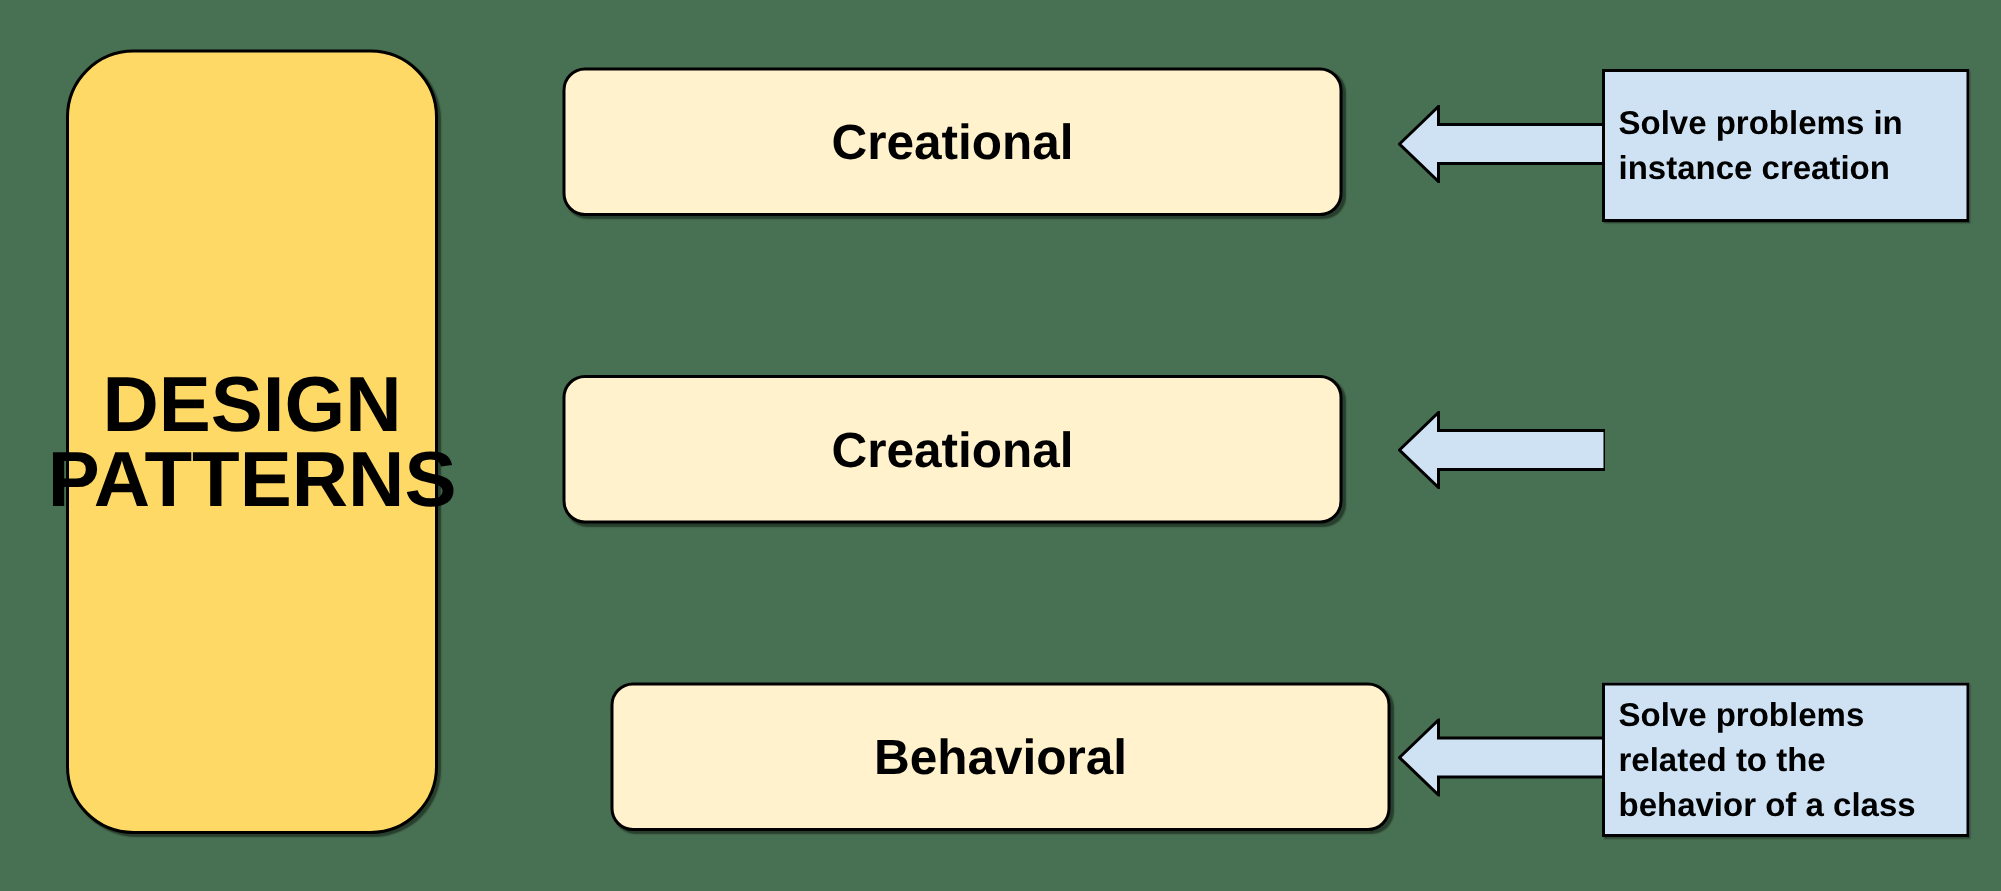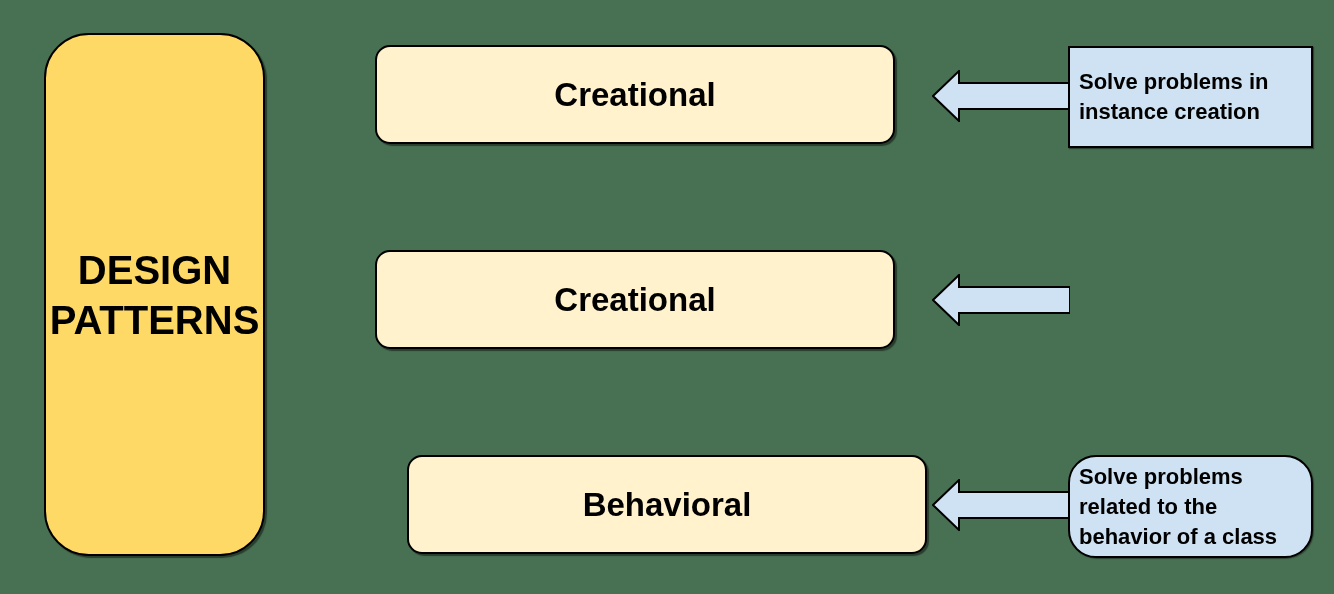--- a/index.html
+++ b/index.html
@@ -10,32 +10,32 @@
     background: #487052;
     overflow: hidden;
     font-family: "Liberation Sans", sans-serif;
     color: #000;
   }
 
   
   .title-box {
     position: absolute;
     left: 44px; top: 33px;
-    width: 221px; height: 523px;
+    width: 248px; height: 523px;
     background: #FFD966;
     border: 2px solid #000;
     border-radius: 45px;
     box-sizing: border-box;
     box-shadow: 2px 2px 1px rgba(0,0,0,0.45);
     display: flex;
     align-items: center;
     justify-content: center;
     text-align: center;
     font-weight: bold;
-    font-size: 40px;
+    font-size: 52px;
     line-height: 50px;
     padding: 0 22px;
   }
 
   
   .category-box {
     position: absolute;
     left: 375px;
     width: 520px; height: 99px;
     background: #FFF2CC;
@@ -75,21 +75,21 @@
     box-shadow: 1px 1px 1px rgba(0,0,0,0.4);
     display: flex;
     align-items: center;
     font-weight: bold;
     font-size: 22px;
     line-height: 30px;
     padding: 0 8px 0 9px;
   }
   .note-0 { top: 46px; }
   .note-1 { top: 250px; }
-  .note-2 { top: 455px; height: 103px; border-radius: 28px; }
+  .note-2 { top: 455px; height: 103px; }
 </style>
 </head>
 <body>
 
 <div class="canvas">
 
   <div class="title-box">
     <span>DESIGN PATTERNS</span>
   </div>
 

